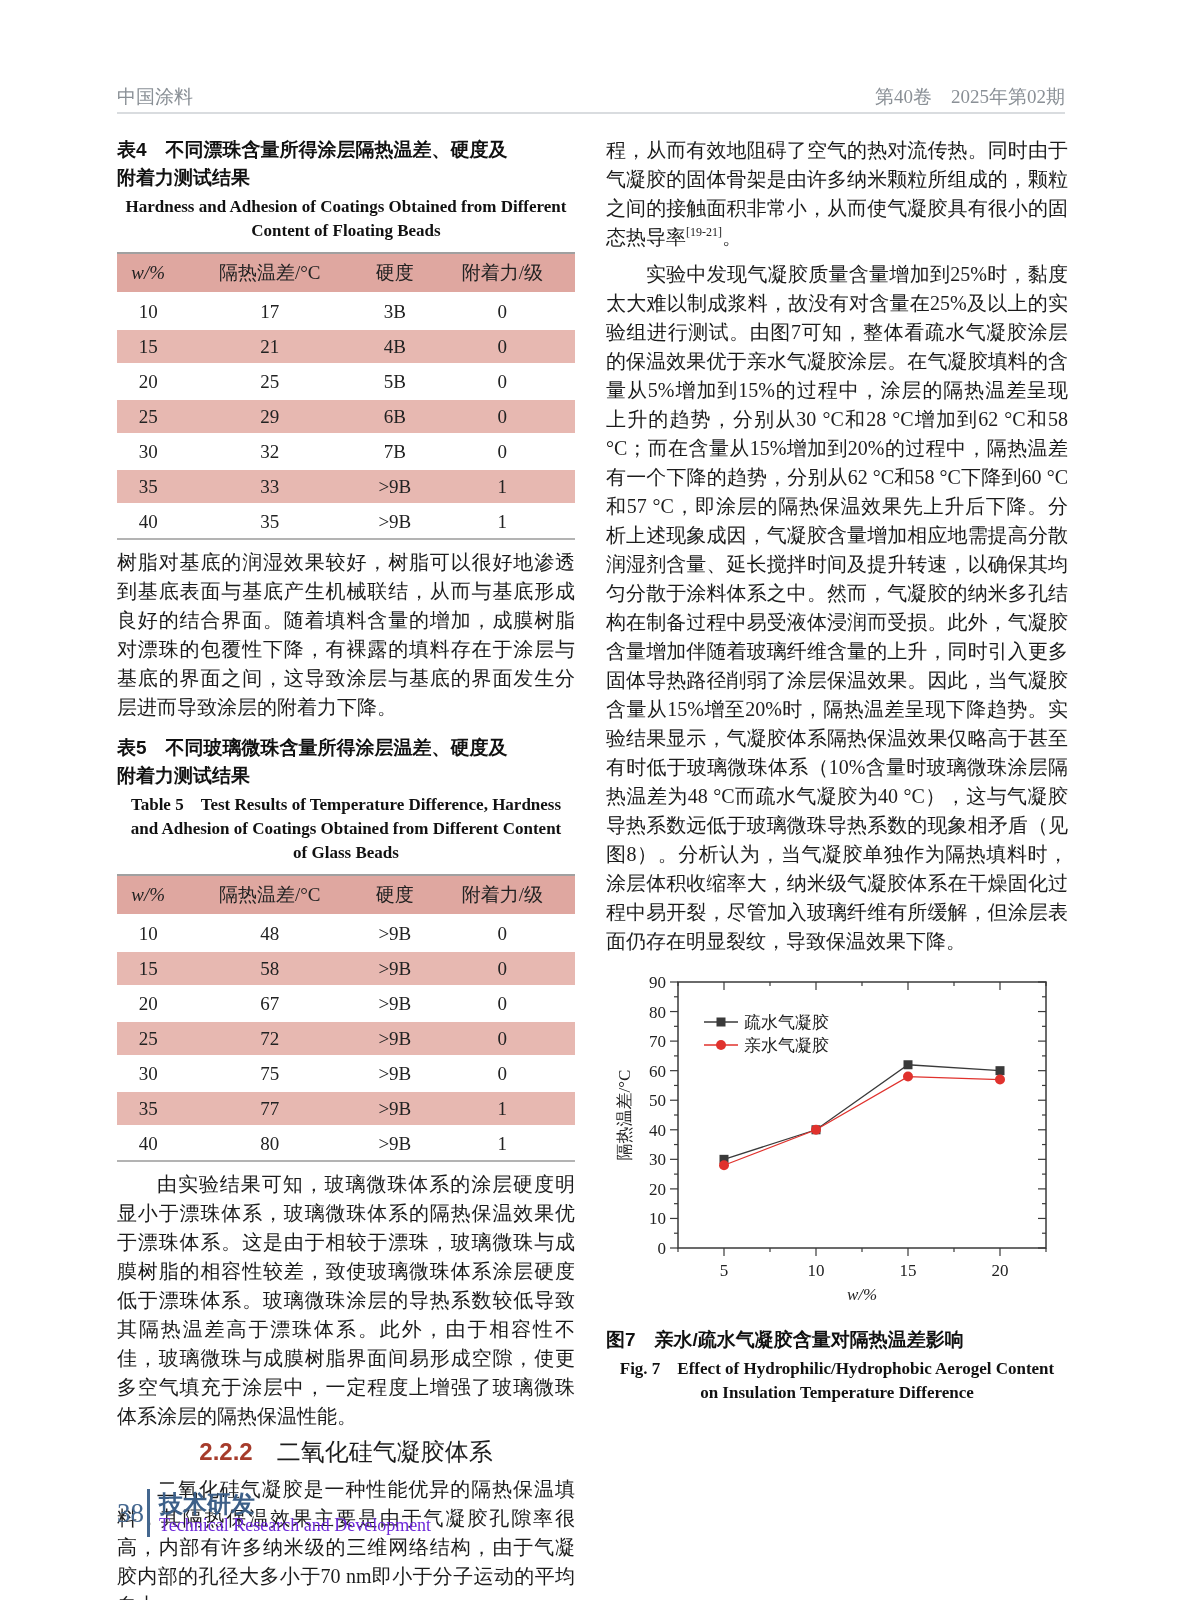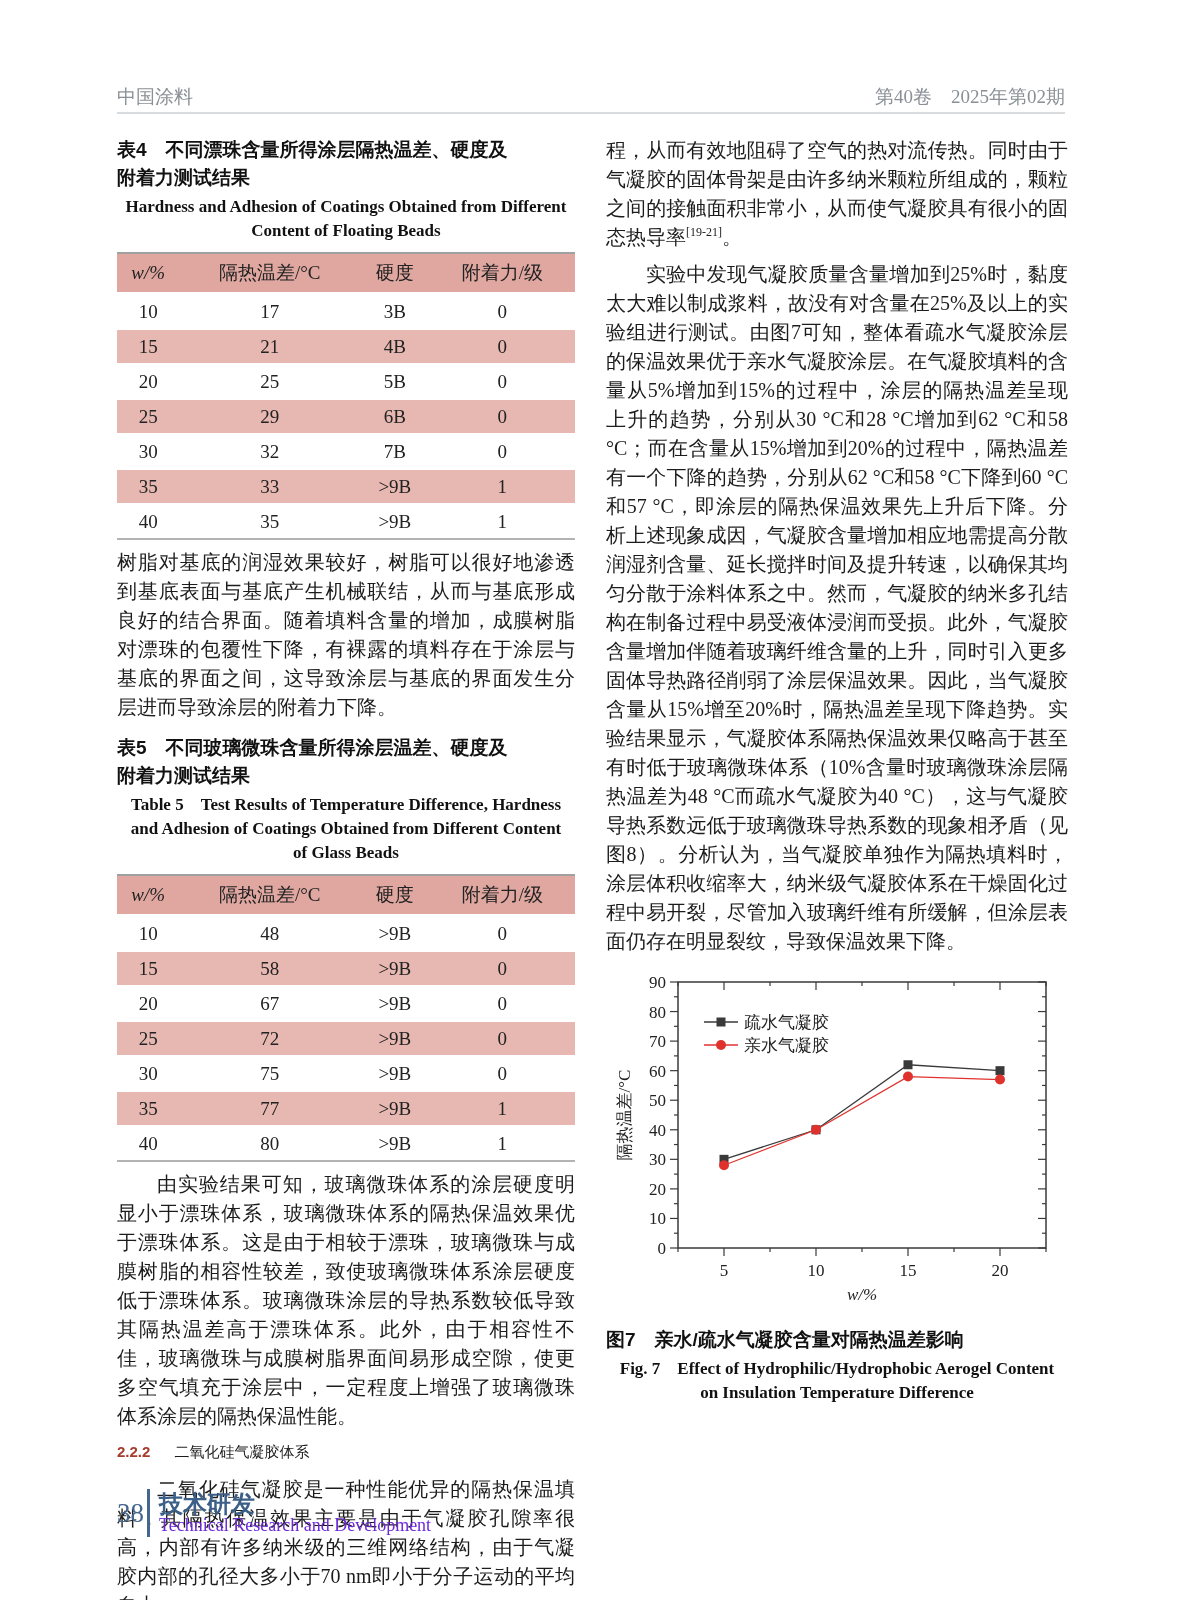--- a/index.html
+++ b/index.html
@@ -21,21 +21,21 @@
   .data-table{width:100%;border-collapse:collapse;font-size:19px;color:#222;margin-top:9px;border-top:2px solid #a0a0a0;border-bottom:2px solid #b3b3b3;}
   .data-table th{background:#dfa7a0;font-weight:normal;height:36px;text-align:center;border-bottom:3px solid #fff;}
   .data-table th:first-child{font-style:italic;}
   .data-table td{height:31px;text-align:center;}
   .data-table tbody tr:nth-child(even) td{background:#e7b8b1;border-top:2px solid #fff;border-bottom:2px solid #fff;}
 
   .para{font-size:20px;line-height:29px;text-align:justify;margin:8px 0 0 0;}
   .indent{text-indent:2em;}
   sup.ref{font-size:12px;vertical-align:super;line-height:0;}
 
-  .section-heading{margin:6px 0 0 0;font-size:15px;line-height:30px;}
+  .section-heading{margin:6px 0 0 0;font-size:24px;line-height:30px;text-align:center;}
   .sec-num{font-family:"Liberation Sans","DejaVu Sans",sans-serif;font-weight:bold;color:#a63c2c;margin-right:24px;}
 
   .tbl-block{margin-top:12px;}
   .figure-block{margin-top:10px;text-align:center;}
   svg text{font-family:"Liberation Serif","DejaVu Serif",serif;}
 
   .footer{position:absolute;left:117px;top:1489px;display:flex;align-items:center;}
   .footer .pagenum{font-size:27px;color:#44678f;margin-right:3px;}
   .footer .bar{width:3px;height:48px;background:#44678f;margin-right:9px;}
   .footer .zh{font-family:"Liberation Sans","DejaVu Sans",sans-serif;font-weight:bold;font-size:24px;color:#3c5f88;line-height:24px;}

